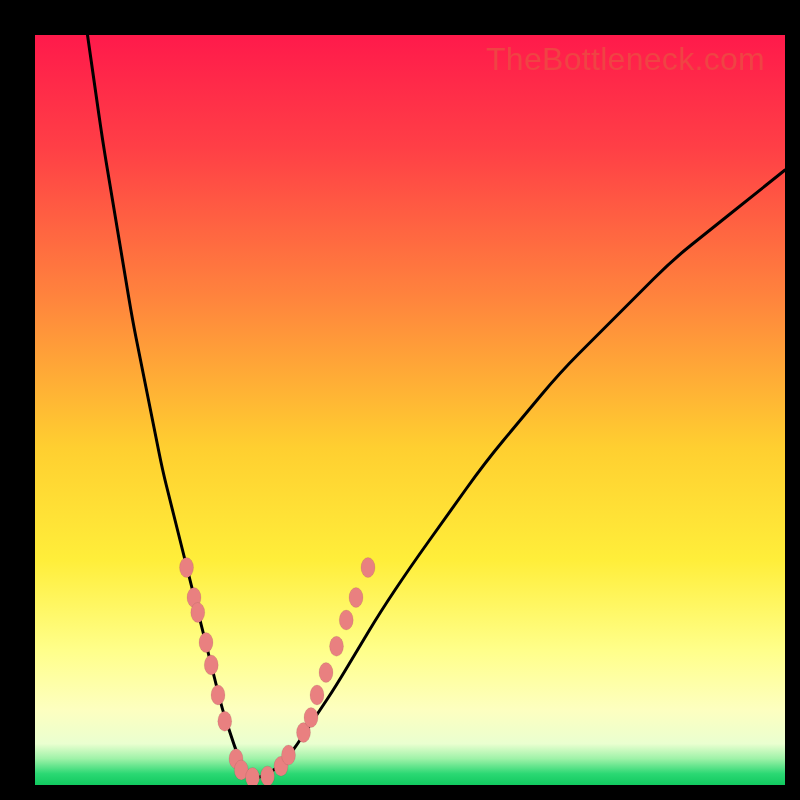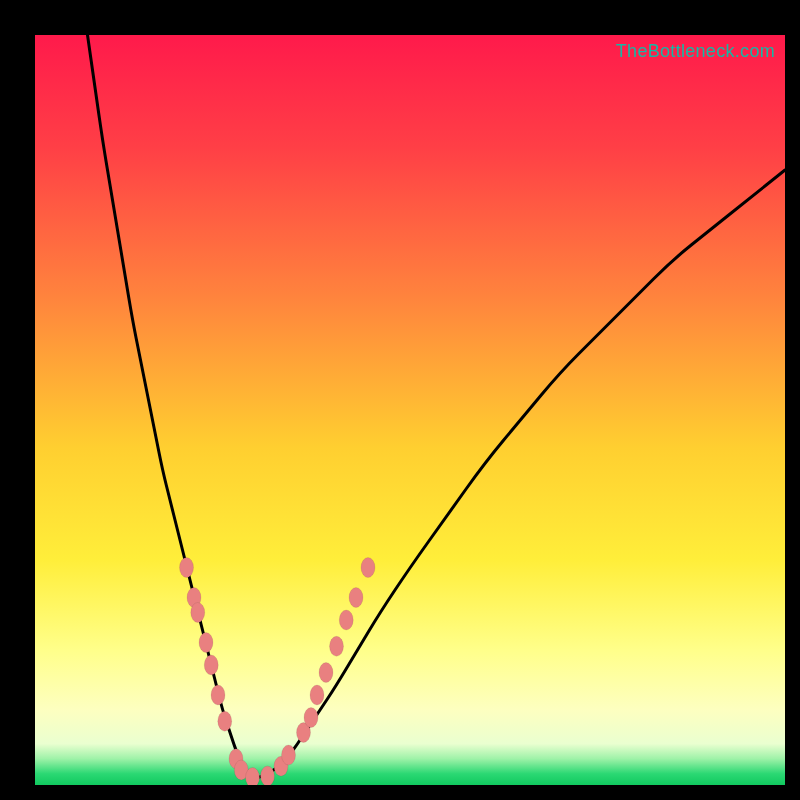--- a/index.html
+++ b/index.html
@@ -25,23 +25,23 @@
     height: 750px;
     overflow: hidden;
   }
   .gradient {
     position: absolute;
     inset: 0;
   }
   .watermark {
     position: absolute;
     top: 6px;
-    right: 10px;
-    color: #14b8a6;
-    font-size: 18px;
+    right: 20px;
+    color: #ef4444;
+    font-size: 32px;
     font-weight: 500;
     letter-spacing: 0.3px;
     user-select: none;
   }
   svg.curve {
     position: absolute;
     inset: 0;
     width: 750px;
     height: 750px;
     overflow: visible;

